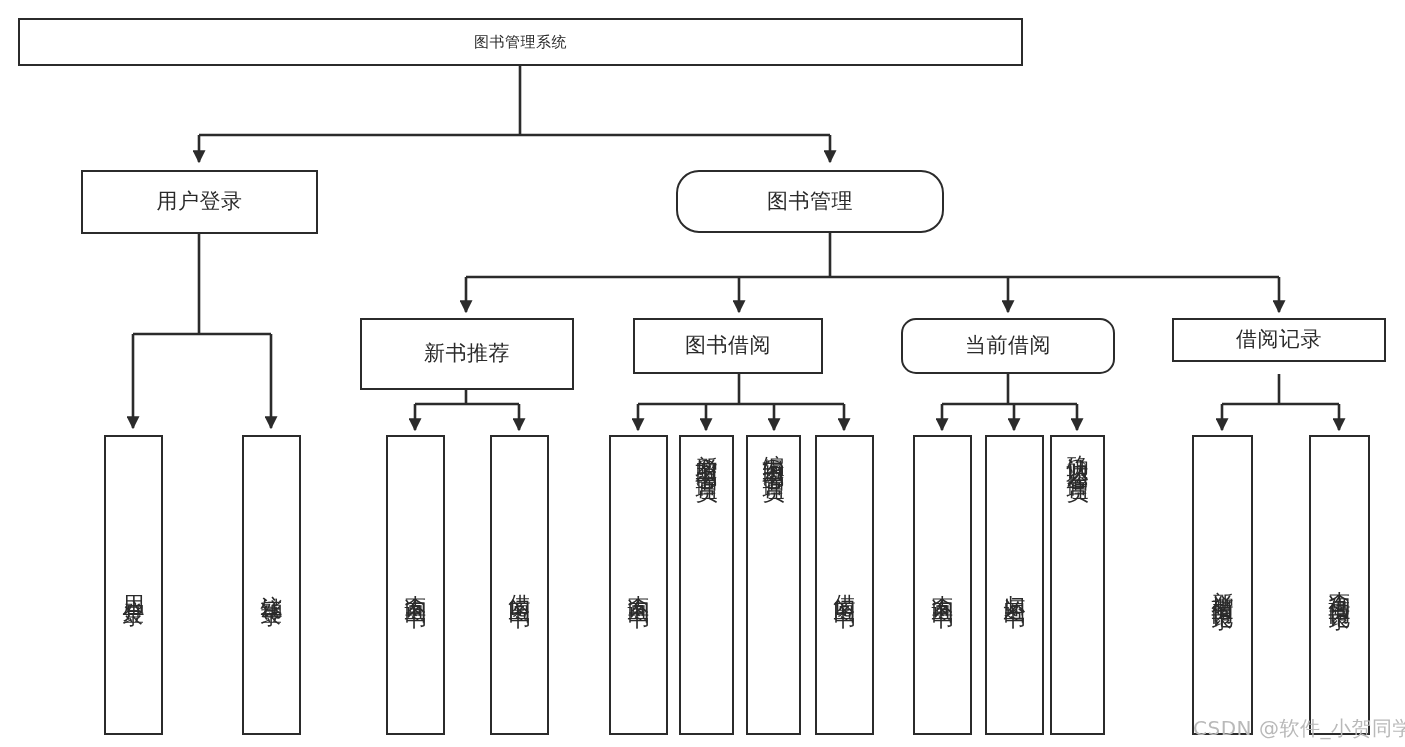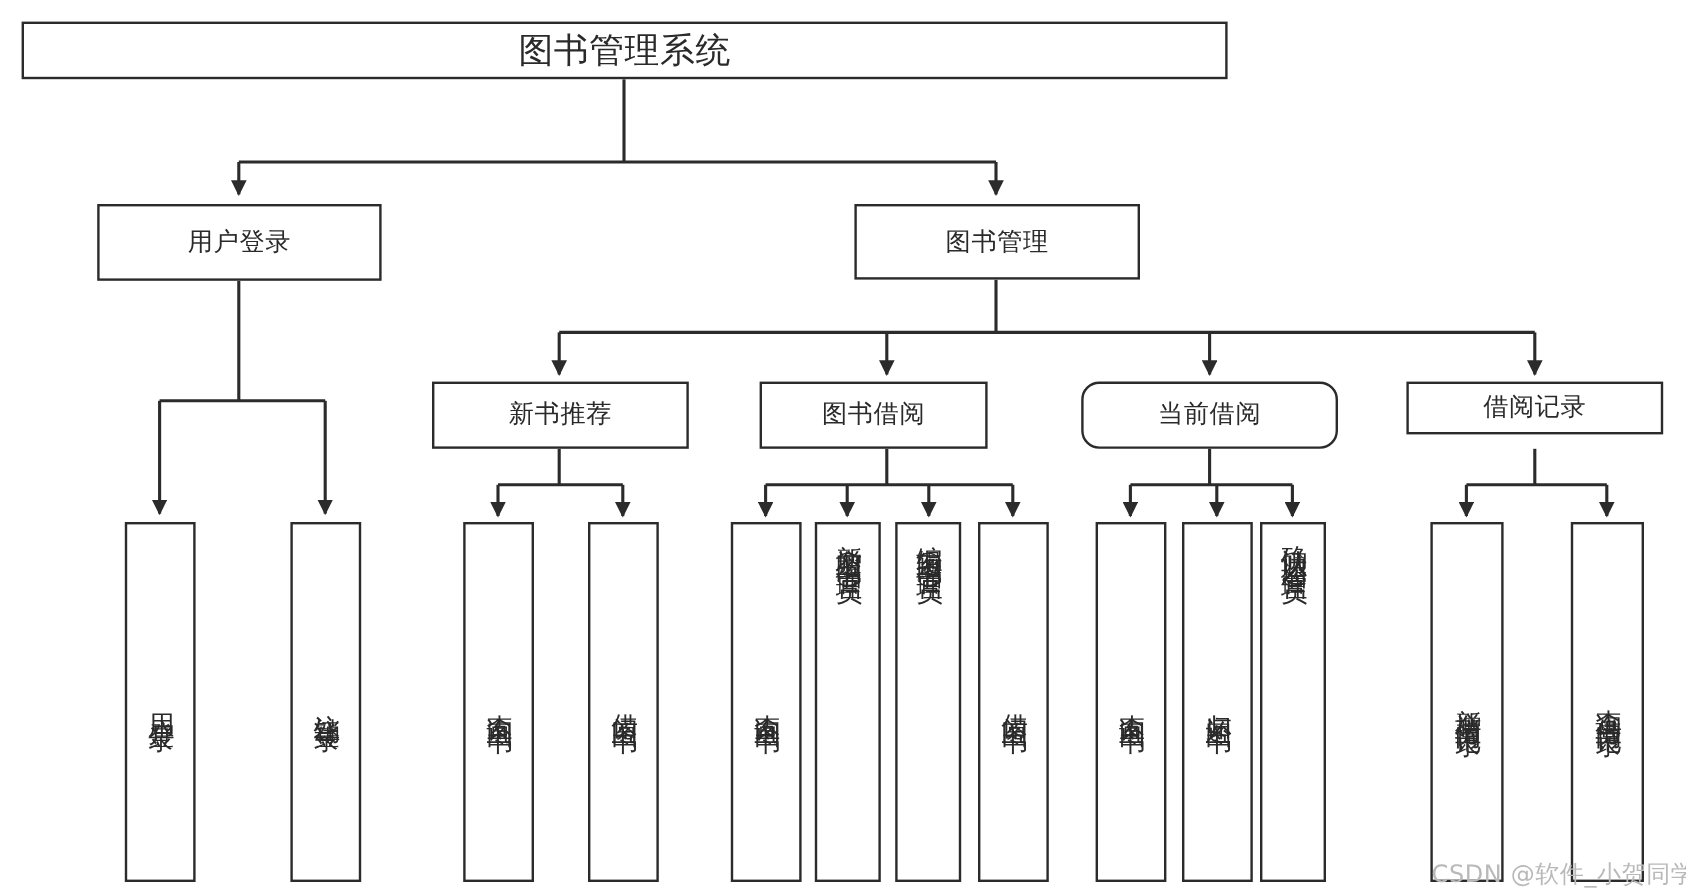--- a/index.html
+++ b/index.html
@@ -40,21 +40,21 @@
     text-align: center;
     line-height: 1.12;
     color: #2a2a2a;
   }
   
   .node.horiz .lbl {
     writing-mode: horizontal-tb;
     font-size: 21px;
     letter-spacing: 0.5px;
   }
-  .node.root .lbl { font-size: 29px; }
+  .node.root .lbl { font-size: 15px; }
   
   .node.vert {
     align-items: flex-start;
     justify-content: center;
     padding-top: 0px;
   }
   .node.vert .lbl {
     writing-mode: vertical-rl;
     text-orientation: upright;
     font-size: 22px;
@@ -130,25 +130,25 @@
   </svg>
 
   <div class="node horiz root" style="left:18px; top:18px; width:1005px; height:48px;">
     <span class="lbl">图书管理系统</span>
   </div>
 
   <div class="node horiz" style="left:81px; top:170px; width:237px; height:64px;">
     <span class="lbl">用户登录</span>
   </div>
 
-  <div class="node horiz" style="left:712px; top:170px; width:238px; height:63px;">
+  <div class="node horiz" style="left:676px; top:170px; width:268px; height:63px;border-radius:23px;">
     <span class="lbl">图书管理</span>
   </div>
 
-  <div class="node horiz" style="left:360px; top:318px; width:214px; height:56px;">
+  <div class="node horiz" style="left:360px; top:318px; width:214px; height:72px;">
     <span class="lbl">新书推荐</span>
   </div>
 
   <div class="node horiz" style="left:633px; top:318px; width:190px; height:56px;">
     <span class="lbl">图书借阅</span>
   </div>
 
   <div class="node horiz" style="left:901px; top:318px; width:214px; height:56px;border-radius:15px;">
     <span class="lbl">当前借阅</span>
   </div>

